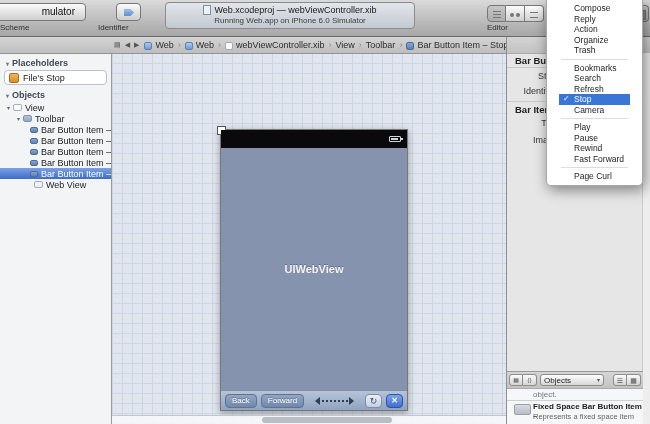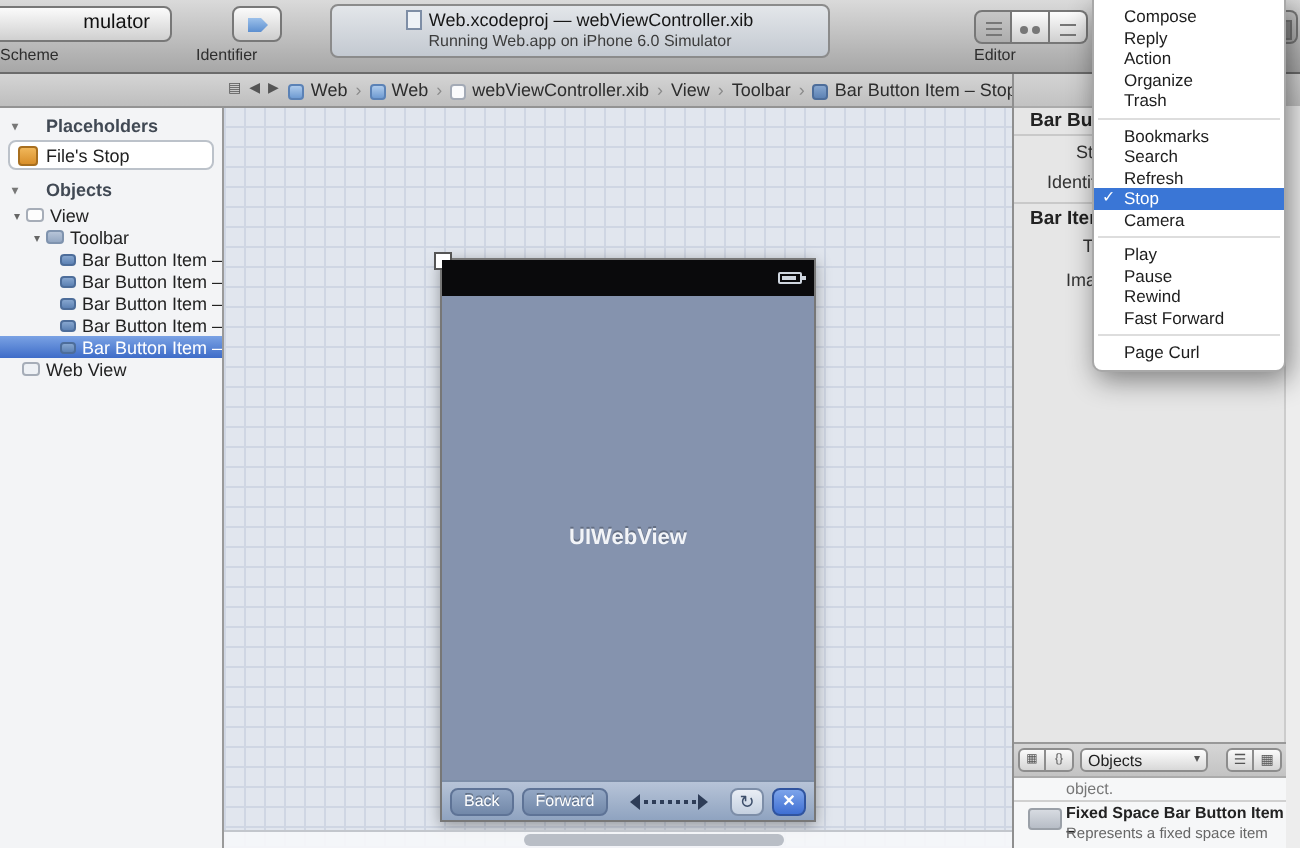--- a/index.html
+++ b/index.html
@@ -55,37 +55,37 @@
   .crumb:not(:last-child)::after{content:"›";color:#8a8a8a;margin:0 4px;font-size:9px;}
   .ci{width:8px;height:8px;border-radius:2px;margin-right:3px;flex:none;box-sizing:border-box;}
   .ci-proj,.ci-folder{background:linear-gradient(#aecbec,#6f9bd2);border:1px solid #5b82b6;}
   .ci-file{background:#fafbfd;border:1px solid #a3aab6;}
   .ci-item{background:linear-gradient(#86a6cf,#5d82b4);border:1px solid #4d6d9a;}
 
   
   .sidebar{position:absolute;left:0;top:53px;width:112px;height:371px;background:#f3f4f6;
     border-right:1px solid #9a9a9a;box-sizing:border-box;overflow:hidden;}
   .sb-header{font-size:9px;font-weight:bold;color:#41495494;margin:5px 0 2px 6px;
-    color:#414954;display:flex;align-items:center;gap:14px;}
+    color:#414954;display:flex;align-items:center;gap:3px;}
   .sb-disc{font-size:6px;color:#777;}
   .ph-cell{margin:1px 4px;height:13px;border:1px solid #bcc2ca;border-radius:4px;background:#fff;
     display:flex;align-items:center;font-size:9px;color:#222;padding-left:4px;}
   .cube{width:8px;height:8px;background:linear-gradient(#f0b75a,#d88f2a);border:1px solid #a86f1f;
     border-radius:2px;margin-right:4px;flex:none;}
   .tree{margin-top:2px;}
   .tree-row{height:11px;display:flex;align-items:center;font-size:9px;color:#222;
     white-space:nowrap;overflow:hidden;}
   .tree-row.sel{background:linear-gradient(#7aa2e4,#3e6cc8);color:#fff;}
   .tdisc{font-size:6px;color:#666;width:9px;text-align:center;flex:none;}
   .ti{width:9px;height:7px;border-radius:2px;margin-right:3px;flex:none;box-sizing:border-box;}
   .ti-view{background:#fdfdfd;border:1px solid #a6adb8;}
   .ti-toolbar{background:linear-gradient(#b6c4d8,#93a7c2);border:1px solid #7f93ae;}
   .ti-bbi{background:linear-gradient(#86a6cf,#5d82b4);border:1px solid #4d6d9a;width:8px;height:6px;}
   .ti-web{background:#eef1f5;border:1px solid #a6adb8;}
-  .ind0{padding-left:4px;} .ind1{padding-left:14px;} .ind1b{padding-left:11px;} .ind2{padding-left:30px;}
+  .ind0{padding-left:4px;} .ind1{padding-left:14px;} .ind1b{padding-left:34px;} .ind2{padding-left:30px;}
 
   
   .canvas{position:absolute;left:112px;top:53px;width:424px;height:371px;
     background-color:#e1e6ee;
     background-image:linear-gradient(#cfd6e3 1px,transparent 1px),
                      linear-gradient(90deg,#cfd6e3 1px,transparent 1px);
     background-size:10px 10px;overflow:hidden;}
   .vtrack{position:absolute;right:0;top:0;width:8px;height:100%;
     background:rgba(246,247,249,.85);border-left:1px solid #c2c6cc;}
   .htrack{position:absolute;left:0;bottom:0;width:100%;height:8px;
@@ -167,21 +167,21 @@
   .prev-tail{position:absolute;left:26px;top:1px;font-size:8px;color:#777;}
   .lib-hr{position:absolute;left:0;right:0;top:11px;height:1px;background:#d0d0d0;}
   .lib-ic{position:absolute;left:7px;top:15px;width:15px;height:9px;border:1px solid #9aa0a8;
     border-radius:2px;background:linear-gradient(#d7dbe1,#b7bdc6);}
   .lib-t{position:absolute;left:26px;top:13px;font-size:8px;font-weight:bold;color:#222;}
   .lib-d{position:absolute;left:26px;top:23px;right:2px;font-size:7.5px;color:#666;line-height:9px;}
 
   
   .menu{position:absolute;left:546px;top:0;width:97px;background:#fff;border:1px solid #a8a8a8;
     border-top:none;border-radius:0 0 5px 5px;box-shadow:2px 4px 14px rgba(0,0,0,.45);
-    padding:3px 0;box-sizing:border-box;z-index:60;}
+    padding:3px 12px;box-sizing:border-box;z-index:60;}
   .mi{position:relative;height:10.5px;line-height:10.5px;font-size:8.5px;color:#1d1d1d;
     padding-left:15px;white-space:nowrap;}
   .mi.sel{background:#3a76d6;color:#fff;}
   .chk{position:absolute;left:4px;top:0;font-size:8px;}
   .msep{height:1px;background:#dddddd;margin:3px 2px;}
 </style>
 </head>
 <body>
 
 <div class="toolbar">

